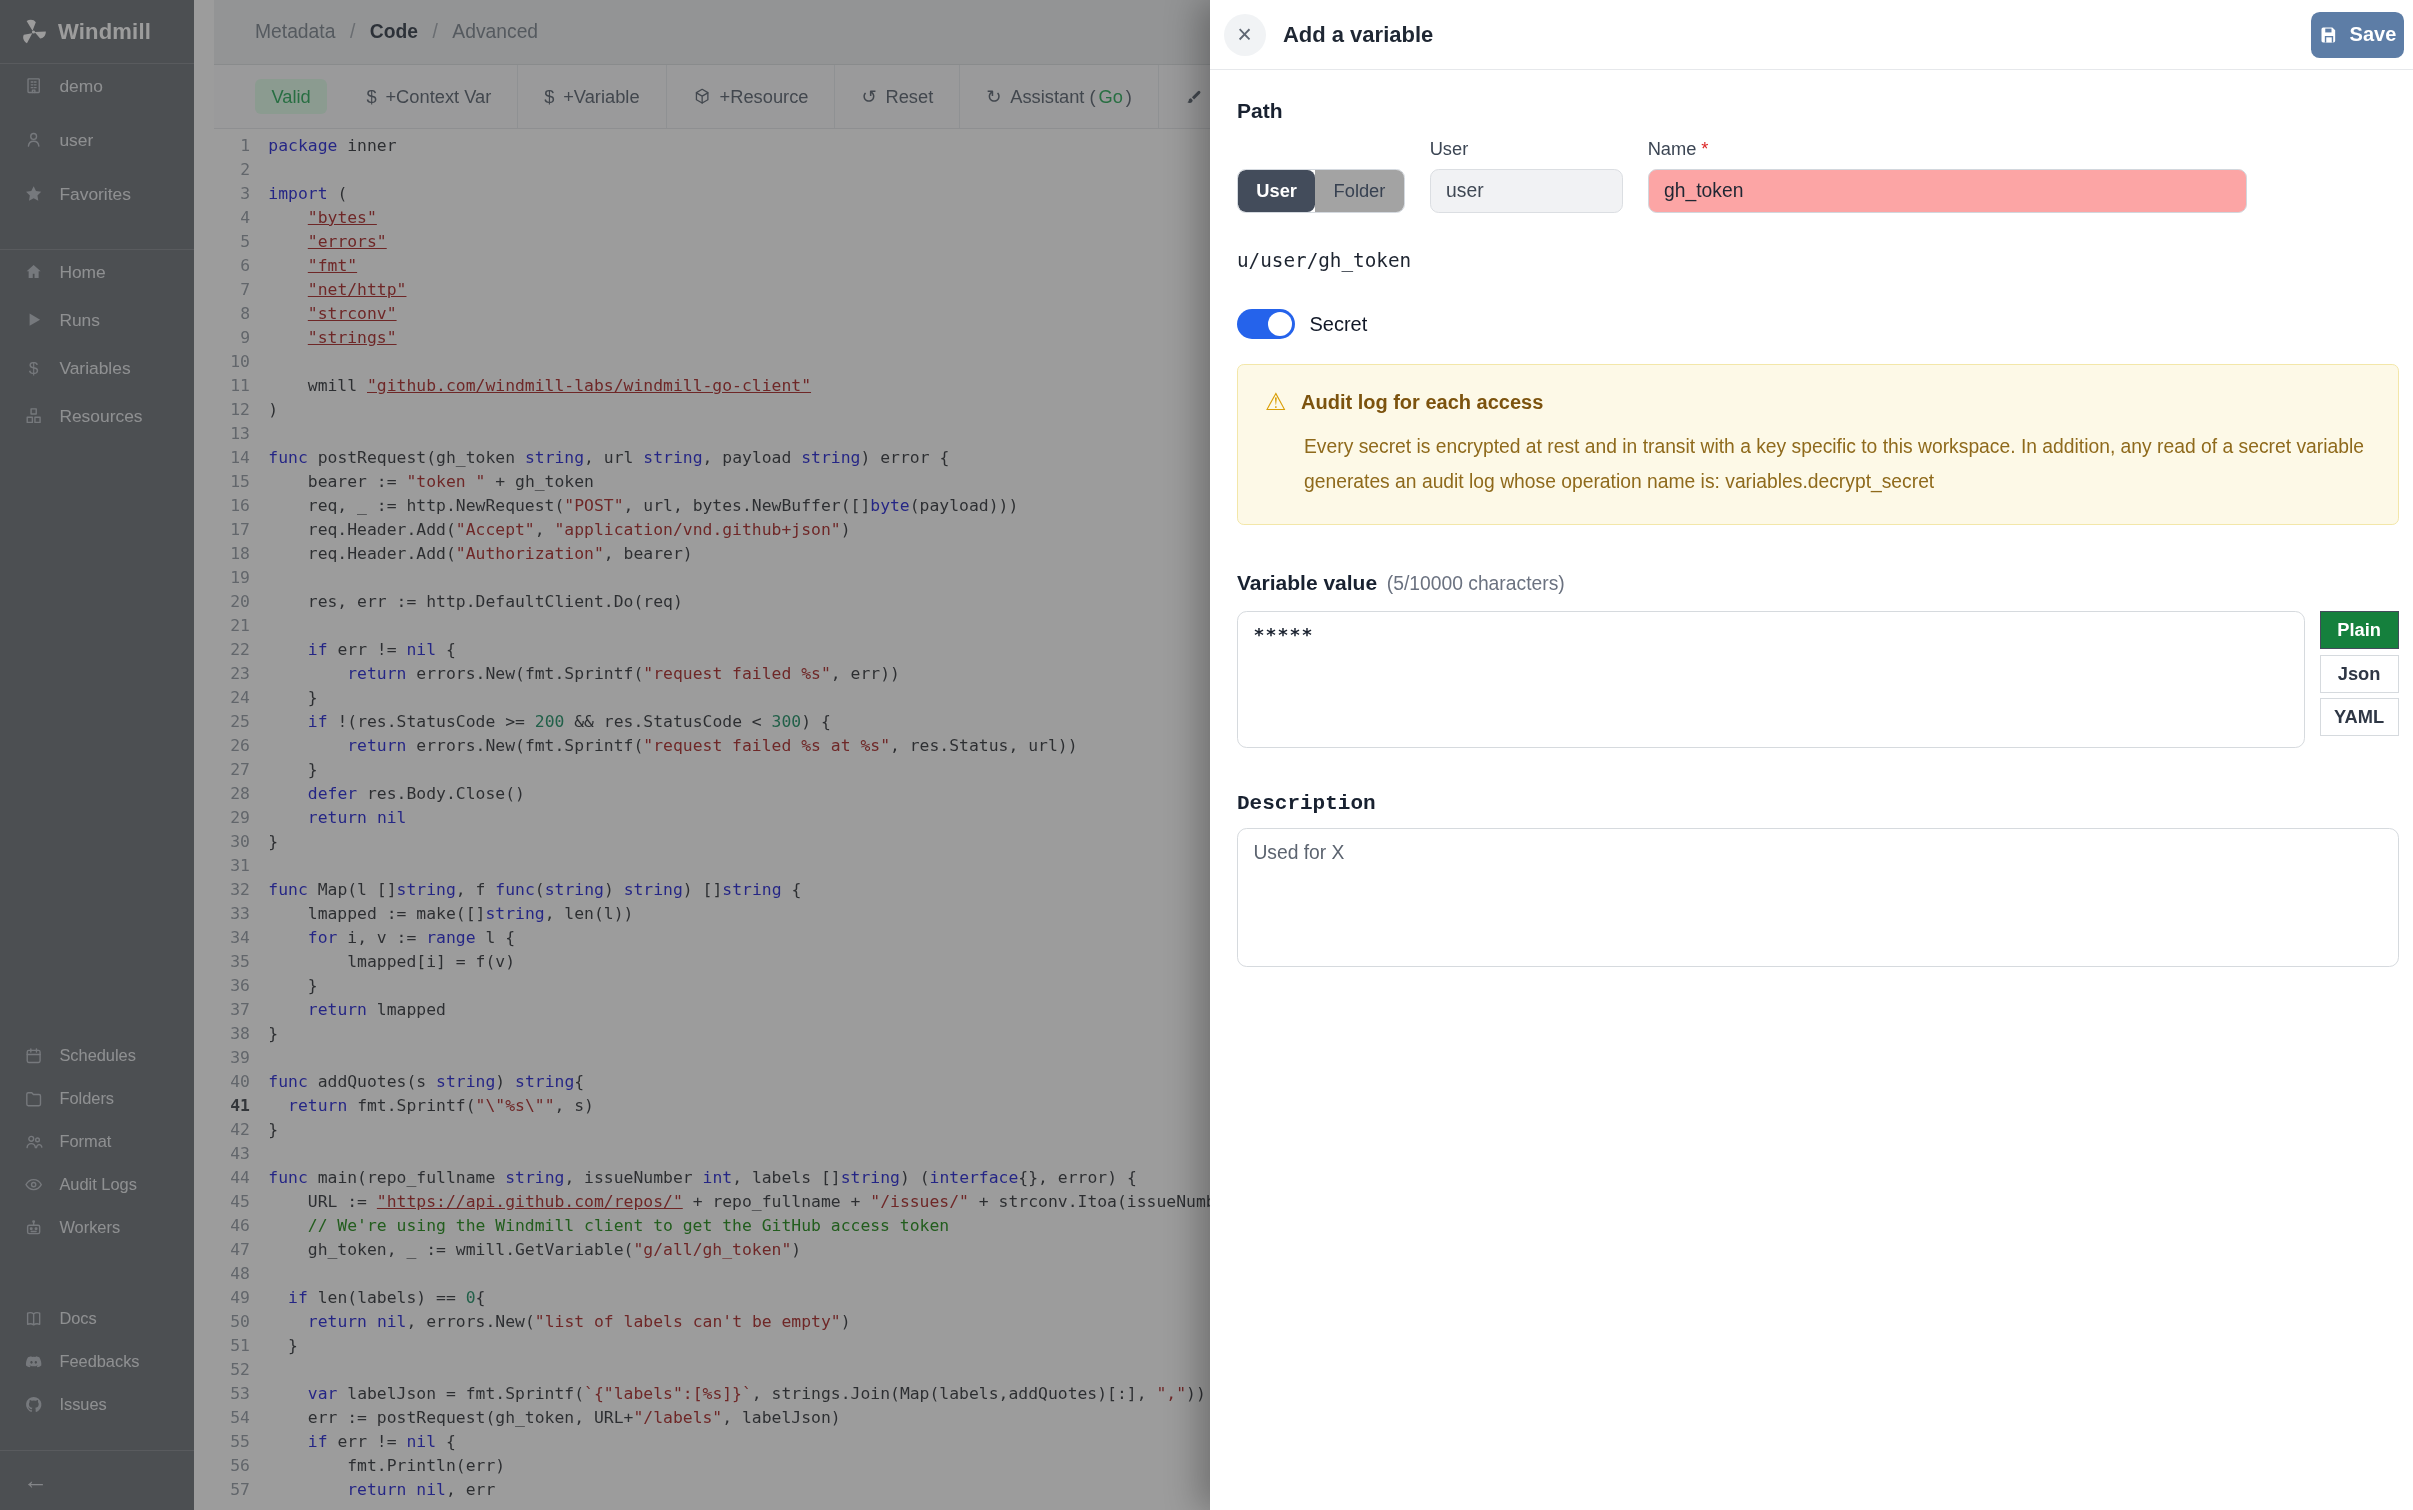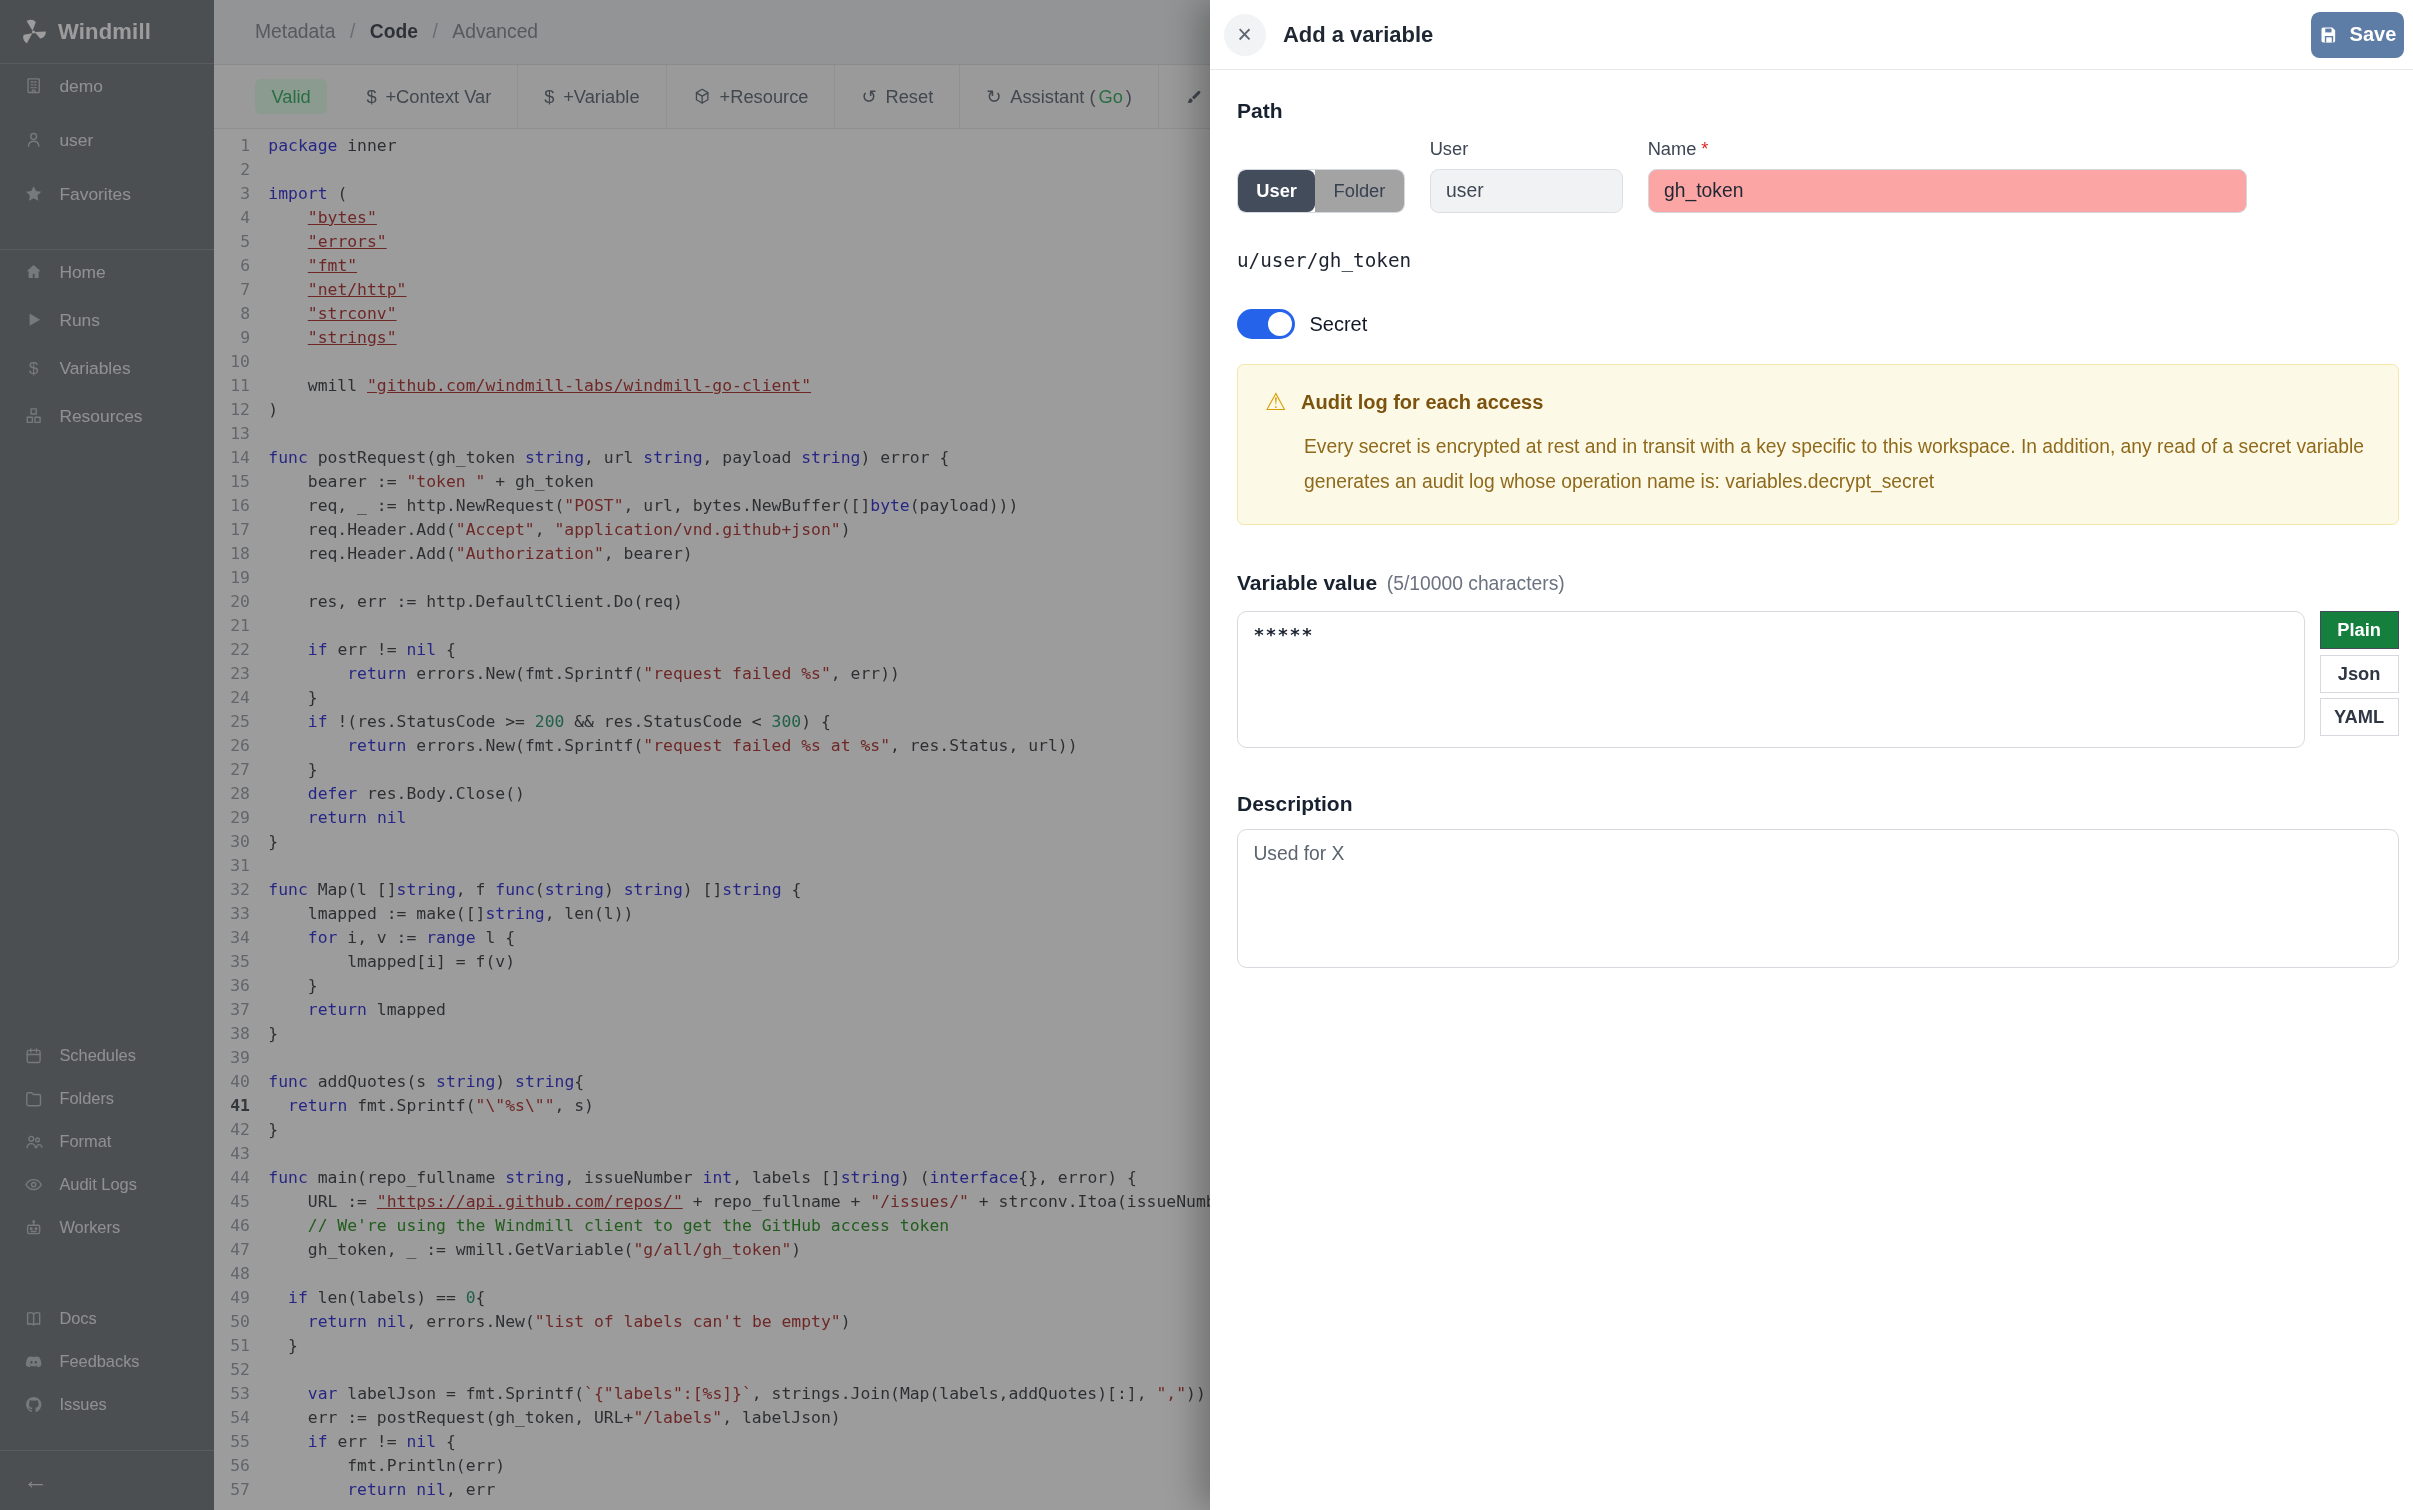--- a/index.html
+++ b/index.html
@@ -1,20 +1,20 @@
 <!DOCTYPE html>
 <html><head>
 <meta charset="utf-8">
 <style>
   * { margin:0; padding:0; box-sizing:border-box; }
   html,body { width:2414px; height:1510px; }
   body { position:relative; overflow:hidden; background:#fff; font-family:"Liberation Sans",sans-serif; }
 
   
-  .sidebar { position:absolute; left:0; top:0; width:214px; height:100%; background:#5f646b; display:flex; flex-direction:column; z-index:1; }
+  .sidebar { position:absolute; left:0; top:0; width:194px; height:100%; background:#5f646b; display:flex; flex-direction:column; z-index:1; }
   .sb-logo { height:64px; flex:none; display:flex; align-items:center; gap:9.7px; padding:0 19.3px; border-bottom:1px solid rgba(255,255,255,.16); }
   .sb-logo .icn { color:#fff; display:flex; }
   .sb-logo-text { color:#fff; font-size:22px; font-weight:700; letter-spacing:0.2px; }
   .sb-group { padding:11.6px 0; }
   .sb-item { display:flex; gap:15.4px; padding:0 23px; color:#e3e6e9; font-size:17.4px; cursor:pointer; white-space:nowrap; }
   .sb-item .icn { color:#b3b9c0; width:21px; display:flex; justify-content:center; font-style:normal; }
   #sb-workspace .sb-item { height:54px; }
   #sb-nav .sb-item { height:48px; }
   #sb-admin .sb-item, #sb-help .sb-item { height:43px; font-size:16.4px; }
   .sb-div { border-top:1px solid rgba(255,255,255,.16); }
@@ -84,21 +84,21 @@
   .warn-body { margin-top:15.4px; padding-left:39px; font-size:19.3px; line-height:35px; color:#8f6a1c; }
 
   .vv-head { margin-top:46px; display:flex; align-items:baseline; gap:9.7px; }
   .vv-count { font-size:19.3px; font-weight:400; color:#6b7280; }
   .vrow { margin-top:15.4px; display:flex; align-items:flex-start; }
   .vbox { flex:1; height:137px; border:1px solid #d6dade; border-radius:9.7px; padding:12.6px 15.4px; font-family:"DejaVu Sans Mono",monospace; font-size:18.3px; font-weight:700; letter-spacing:1px; color:#1b2330; cursor:text; }
   .vtabs { width:79px; flex:none; margin-left:14.5px; }
   .vtab { height:38px; display:flex; align-items:center; justify-content:center; font-size:18.3px; font-weight:700; color:#2f3745; background:#fff; border:1px solid #d6dade; margin-bottom:5.8px; cursor:pointer; }
   .vtab.sel { background:#15803d; color:#fff; border-color:#434c5b; }
 
-  .desc-h { margin-top:44px; }
+  .desc-h { margin-top:44px;font-family:Liberation Mono, monospace; }
   .dbox { margin-top:13.5px; height:139px; border:1px solid #d6dade; border-radius:9.7px; padding:12.6px 15.4px; font-size:19.3px; color:#5c6470; cursor:text; }
 </style>
 </head>
 <body>
 
 <aside class="sidebar">
   <div class="sb-logo">
     <span class="icn">
         <svg width="29" height="29" viewBox="0 0 24 24" fill="currentColor">
           <path d="M11.2 11.4 6.3 3.4c2.7-1.8 6.1-1.3 7.6.9zM12.9 12.5l9.3-.6c.1 3.2-2.1 5.7-4.7 5.8zM11 13.5 6.6 21.7c-2.8-1.5-3.9-4.7-2.6-7z"></path>

